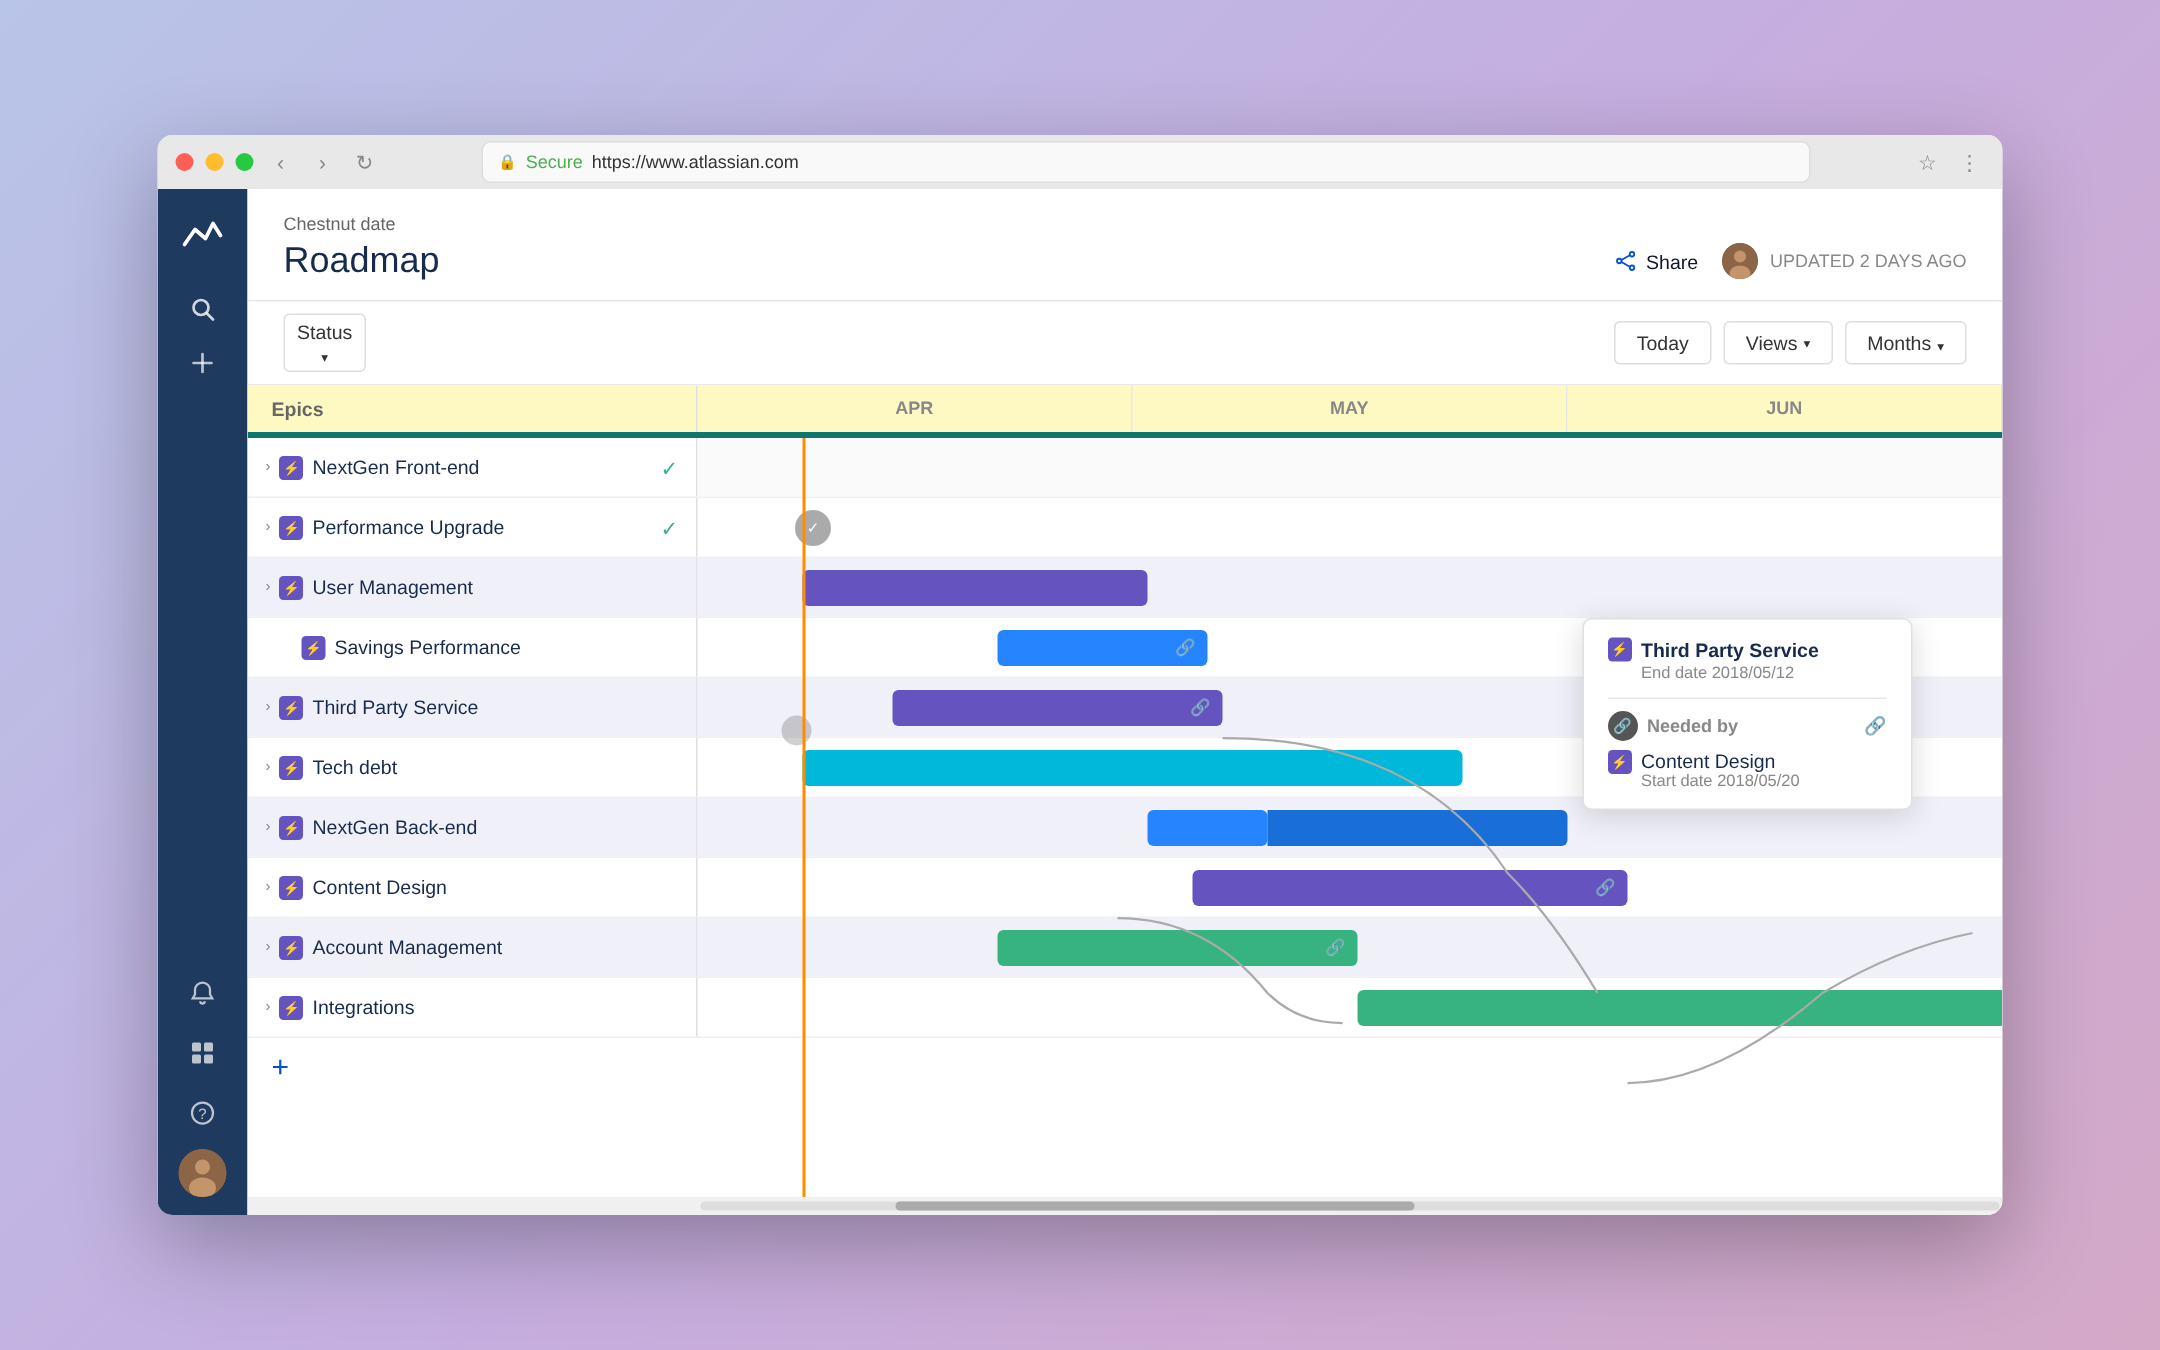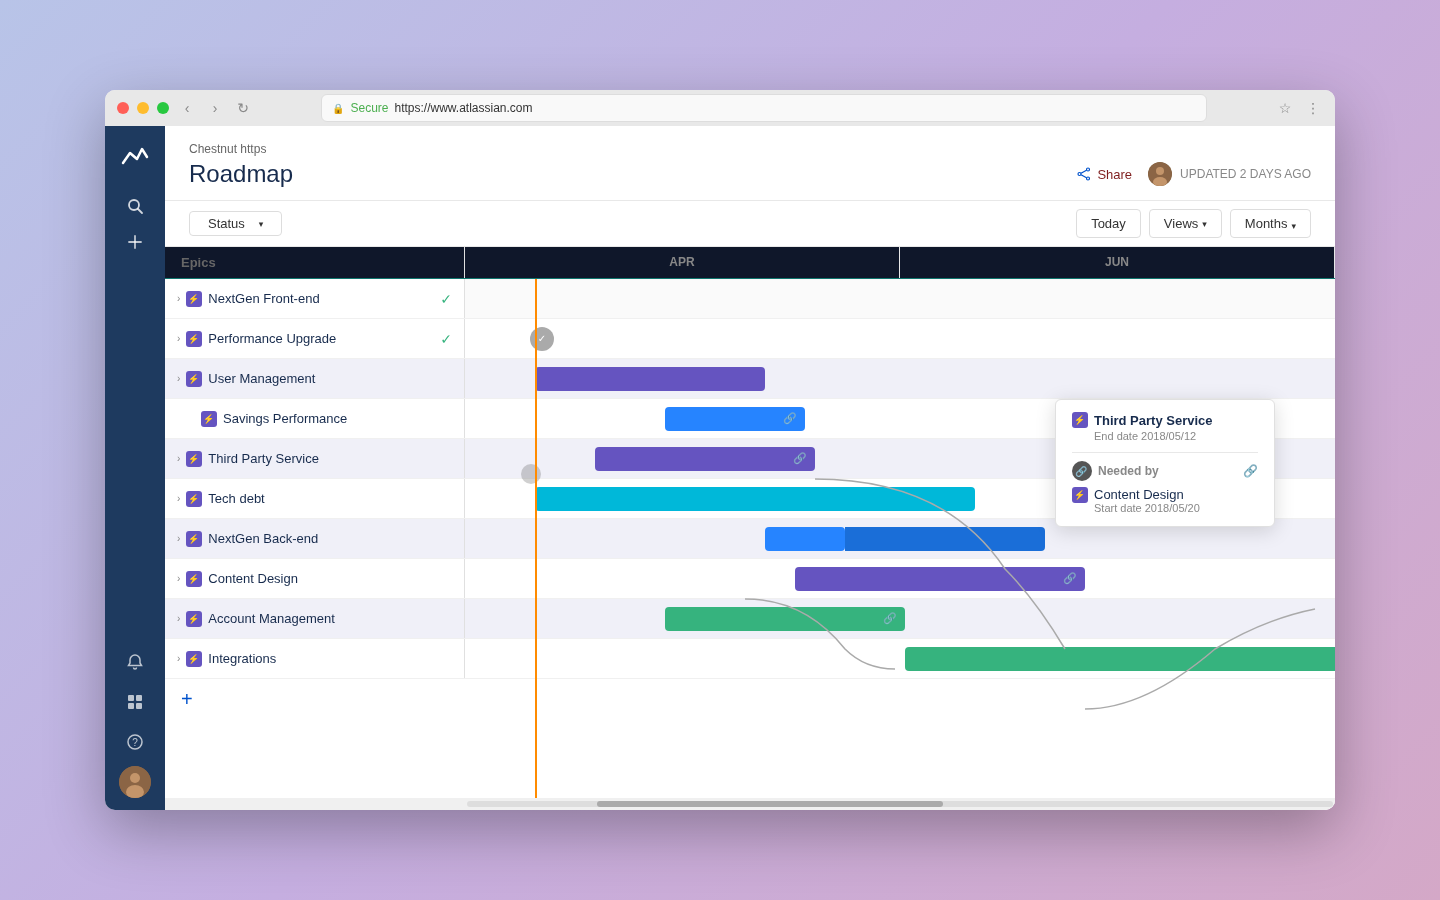--- a/index.html
+++ b/index.html
@@ -177,21 +177,21 @@
       display: flex;
       align-items: center;
       gap: 16px;
     }
 
     .share-btn {
       display: flex;
       align-items: flex-start;
       gap: 6px;
       font-size: 13px;
-      color: #7f1d1d;
+      color: #0f172a;
       cursor: pointer;
       background: none;
       border: none;
     }
 
     .updated-text {
       font-size: 12px;
       color: #888;
       display: flex;
       align-items: center;
@@ -222,28 +222,29 @@
     }
 
     .toolbar-left {
       display: flex;
       gap: 8px;
     }
 
     .filter-btn {
       display: flex;
       align-items: center;
-      gap: 14px;
-      padding: 4px 18px;
+      gap: 4px;
+      padding: 4px 8px;
       border: 1px solid #ddd;
       border-radius: 4px;
       font-size: 13px;
       color: #333;
       cursor: pointer;
       background: white;
+      flex-direction: column;
     }
 
     .toolbar-right {
       display: flex;
       align-items: center;
       gap: 8px;
     }
 
     .today-btn {
       padding: 6px 14px;
@@ -285,23 +286,23 @@
     .gantt {
       flex: 1;
       display: flex;
       flex-direction: column;
       overflow: hidden;
       position: relative;
     }
 
     .gantt-header {
       display: flex;
-      border-bottom: 1px solid #0f766e;
+      border-bottom: 4px solid #0f766e;
       flex-shrink: 0;
-      background: #0f172a;
+      background: #fef9c3;
     }
 
     .gantt-epics-col {
       width: 300px;
       flex-shrink: 0;
       padding: 8px 16px;
       font-size: 13px;
       font-weight: 600;
       color: #666;
       border-right: 1px solid #e0e0e0;
@@ -617,21 +618,21 @@
             <circle cx="16" cy="12" r="5" fill="#c4956a"></circle>
             <ellipse cx="16" cy="26" rx="9" ry="7" fill="#c4956a"></ellipse>
           </svg>
         </div>
       </div>
     </div>
 
     <div class="main">
 
       <div class="page-header">
-        <div class="breadcrumb">Chestnut https</div>
+        <div class="breadcrumb">Chestnut date</div>
         <div class="page-title-row">
           <h1 class="page-title">Roadmap</h1>
           <div class="header-actions">
             <button class="share-btn">
               <svg width="14" height="14" viewBox="0 0 14 14" fill="none">
                 <circle cx="11" cy="2.5" r="1.5" stroke="#0052cc" stroke-width="1.2"></circle>
                 <circle cx="11" cy="11.5" r="1.5" stroke="#0052cc" stroke-width="1.2"></circle>
                 <circle cx="2.5" cy="7" r="1.5" stroke="#0052cc" stroke-width="1.2"></circle>
                 <line x1="4" y1="6.3" x2="9.5" y2="3.2" stroke="#0052cc" stroke-width="1.2"></line>
                 <line x1="4" y1="7.7" x2="9.5" y2="10.8" stroke="#0052cc" stroke-width="1.2"></line>
@@ -673,20 +674,21 @@
           </button>
         </div>
       </div>
 
       <div class="gantt">
 
         <div class="gantt-header">
           <div class="gantt-epics-col">Epics</div>
           <div class="gantt-timeline">
             <div class="month-col">APR</div>
+            <div class="month-col">MAY</div>
             <div class="month-col">JUN</div>
           </div>
         </div>
 
         <div class="gantt-body" style="position:relative; overflow:hidden;">
 
           <div class="today-line" style="left: 370px;"></div>
 
           <div class="gantt-row">
             <div class="gantt-row-label">

